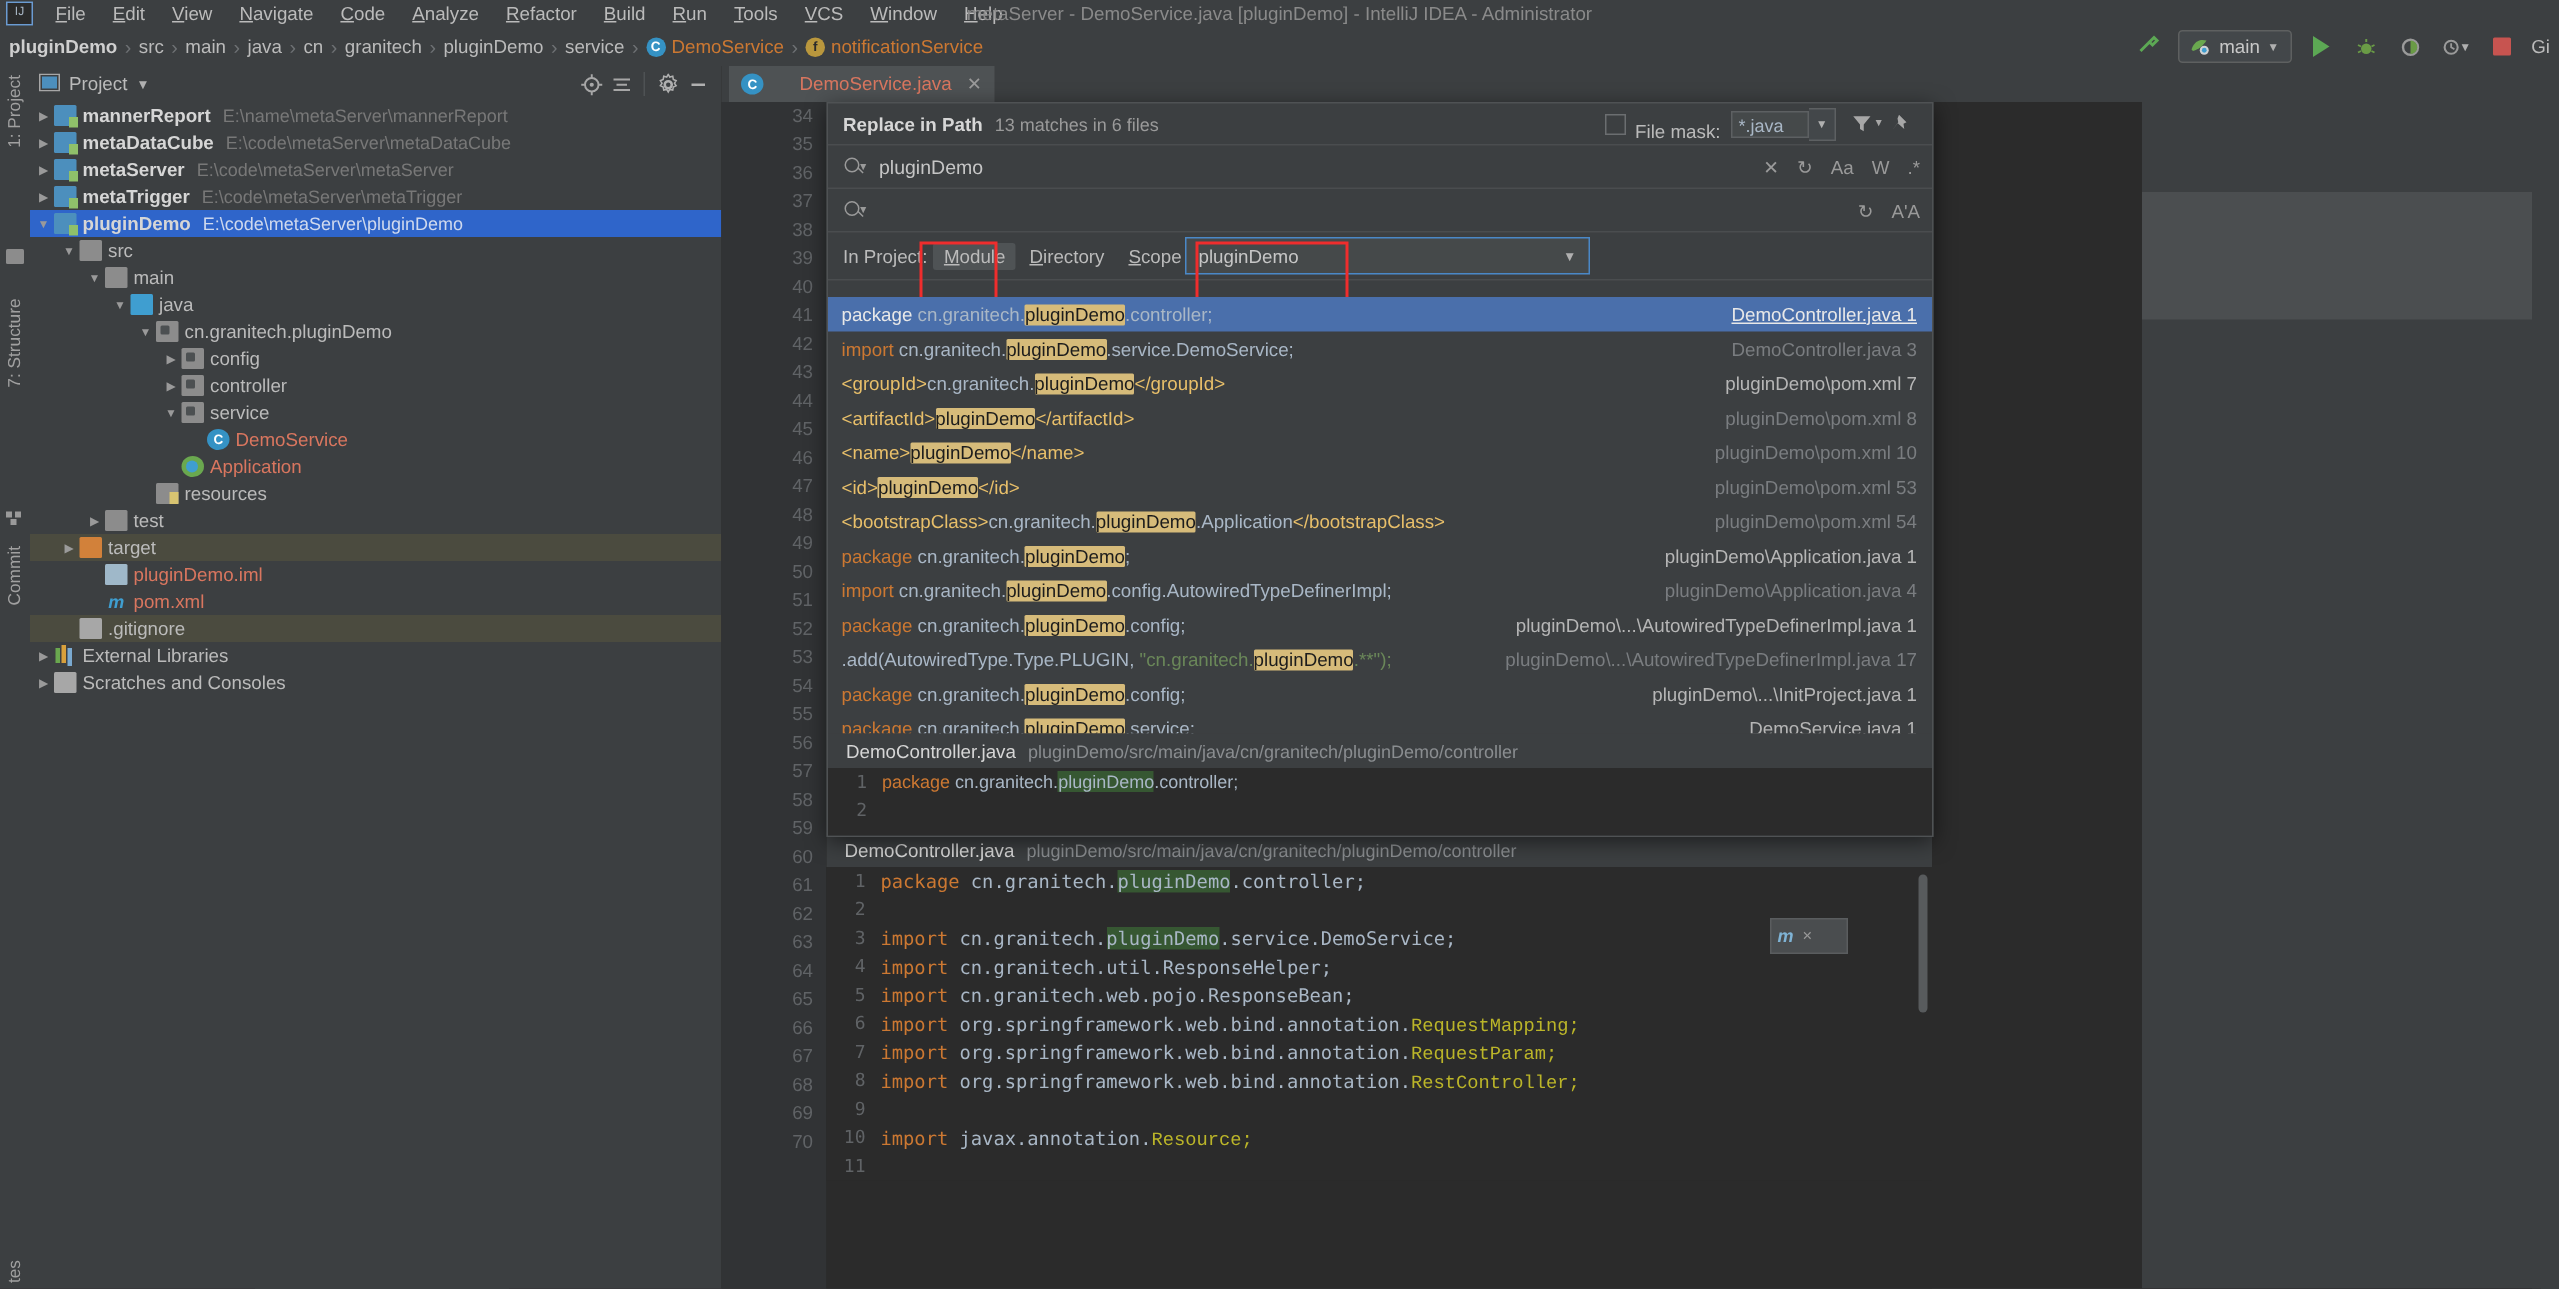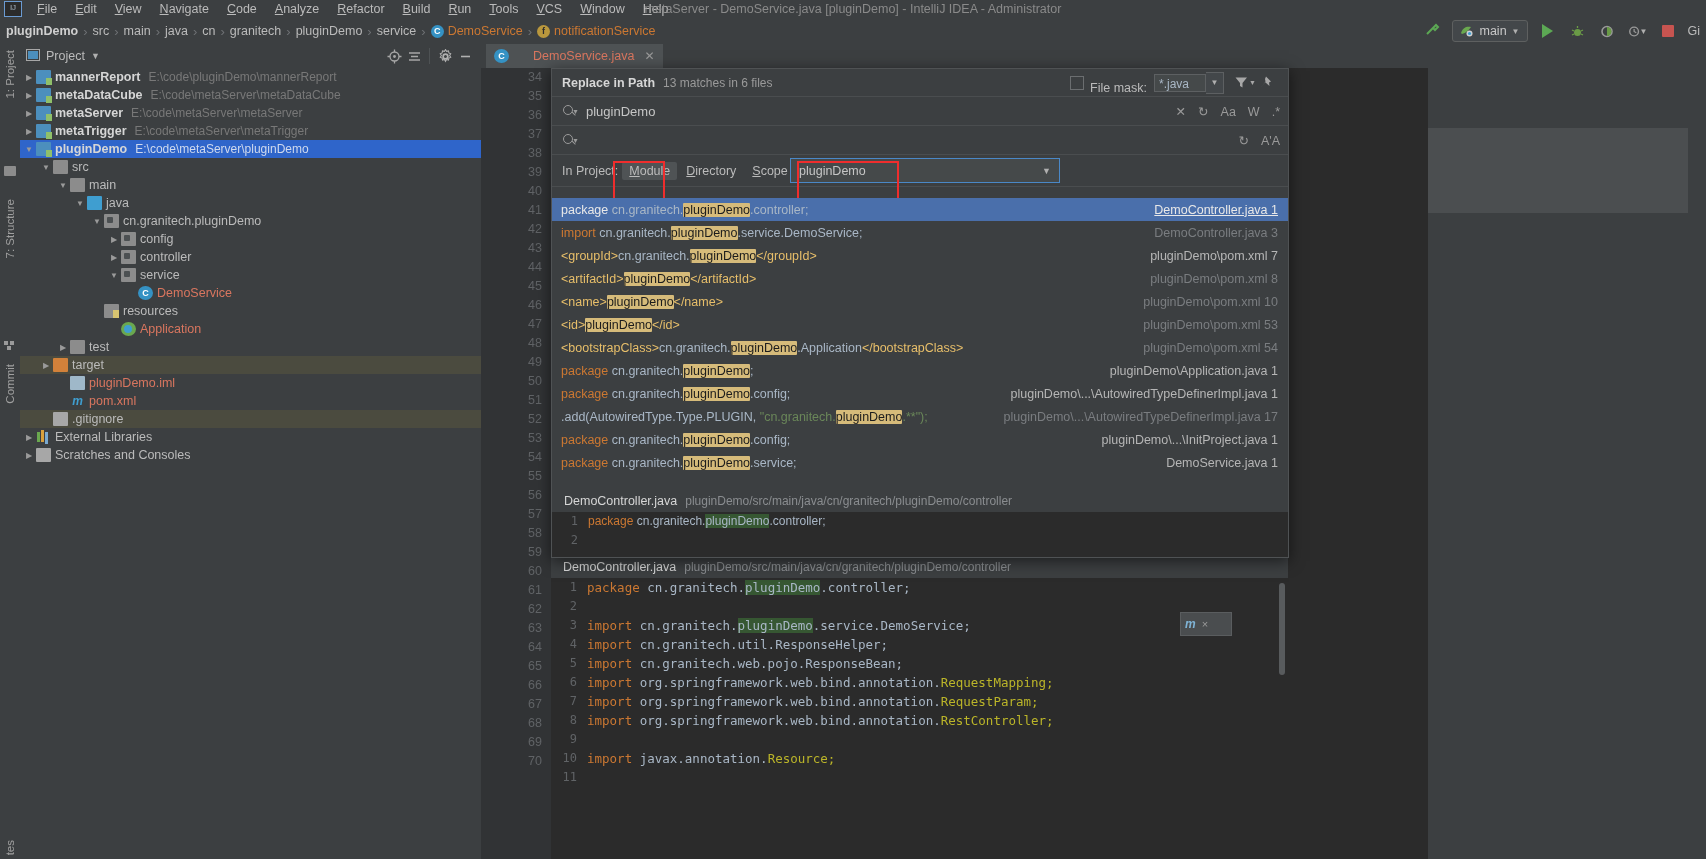--- a/index.html
+++ b/index.html
@@ -159,21 +159,21 @@
 
   
   .code-pane{position:absolute;left:551px;top:555px;width:737px;height:304px;background:#2b2b2b;}
   .cp-header{height:23px;background:#3c3f41;display:flex;align-items:center;padding-left:12px;box-sizing:border-box;}
   .cp-lines{position:relative;background:#2b2b2b;font-family:"DejaVu Sans Mono",monospace;font-size:12.5px;}
   .cl{height:19px;line-height:19px;display:flex;}
   .cl .ln{width:36px;text-align:right;padding-right:10px;color:#606366;font-size:12px;
           font-family:"DejaVu Sans Mono",monospace;box-sizing:border-box;flex:0 0 36px;}
   .cl .src{color:#a9b7c6;white-space:pre;}
   .cl .kw{color:#cc7832;}
-  .cl .ann{color:#bbb529;}
+  .cl .ann{color:#bbb529;font-family:Liberation Mono, monospace;}
   .cl .grn{background:#365732;}
   .cp-scroll{position:absolute;right:3px;top:28px;width:6px;height:92px;background:#585b5d;border-radius:3px;}
   .cp-badge{position:absolute;right:56px;top:57px;width:52px;height:24px;background:#4a4d4f;
             border:1px solid #5a5d5f;display:flex;align-items:center;box-sizing:border-box;padding:0 4px;}
   .cp-badge .m{color:#7fb3d5;font-style:italic;font-weight:bold;font-size:12px;}
   .cp-badge .x{color:#9a9a9a;font-size:11px;margin-left:6px;}
 
   
   .rightpane{position:absolute;left:1428px;top:68px;width:260px;height:791px;background:#3c3f41;}
   .rightpane .strip{position:absolute;left:0;top:60px;width:260px;height:85px;background:#4b4e50;}
@@ -325,21 +325,21 @@
             <path d="M3 7.5 H12" stroke="#b0b0b0" stroke-width="1.6"></path>
           </svg>
       </span>
     </div>
     <div class="tree" id="tree">
         <div class="row">
           <span style="flex: 0 0 0px;"></span>
           <span class="arrow">▶</span>
           <span class="ic mod"></span>
           <span class="nm b">mannerReport</span>
-          <span class="pth">E:\code\pluginDemo\mannerReport</span>
+          <span class="pth">E:\name\metaServer\mannerReport</span>
         </div>
         <div class="row">
           <span style="flex: 0 0 0px;"></span>
           <span class="arrow">▶</span>
           <span class="ic mod"></span>
           <span class="nm b">metaDataCube</span>
           <span class="pth">E:\code\metaServer\metaDataCube</span>
         </div>
         <div class="row">
           <span style="flex: 0 0 0px;"></span>
@@ -404,30 +404,30 @@
           <span class="ic pkg"></span>
           <span class="nm">service</span>
         </div>
         <div class="row">
           <span style="flex: 0 0 102px;"></span>
           <span class="arrow"></span>
           <span class="ic cls">C</span>
           <span class="nm red">DemoService</span>
         </div>
         <div class="row">
+          <span style="flex: 0 0 85px;"></span>
+          <span class="arrow"></span>
+          <span class="ic spring"></span>
+          <span class="nm red">Application</span>
+        </div>
+        <div class="row">
           <span style="flex: 0 0 68px;"></span>
           <span class="arrow"></span>
           <span class="ic res"></span>
           <span class="nm">resources</span>
-        </div>
-        <div class="row">
-          <span style="flex: 0 0 85px;"></span>
-          <span class="arrow"></span>
-          <span class="ic spring"></span>
-          <span class="nm red">Application</span>
         </div>
         <div class="row">
           <span style="flex: 0 0 34px;"></span>
           <span class="arrow">▶</span>
           <span class="ic fold"></span>
           <span class="nm">test</span>
         </div>
         <div class="row sel2">
           <span style="flex: 0 0 17px;"></span>
           <span class="arrow">▶</span>
@@ -670,20 +670,24 @@
         </div>
         <div class="res-row">
           <span class="res-code"><span class="tag">&lt;bootstrapClass&gt;</span><span class="pun">cn.granitech.</span><span class="hl">pluginDemo</span><span class="pun">.Application</span><span class="tag">&lt;/bootstrapClass&gt;</span></span>
           <span class="res-path">pluginDemo\pom.xml 54</span>
         </div>
         <div class="res-row">
           <span class="res-code"><span class="kw">package </span><span class="pun">cn.granitech.</span><span class="hl">pluginDemo</span><span class="pun">;</span></span>
           <span class="res-path lit">pluginDemo\Application.java 1</span>
         </div>
         <div class="res-row">
+          <span class="res-code"><span class="kw">import </span><span class="pun">cn.granitech.</span><span class="hl">pluginDemo</span><span class="pun">.config.AutowiredTypeDefinerImpl;</span></span>
+          <span class="res-path">pluginDemo\Application.java 4</span>
+        </div>
+        <div class="res-row">
           <span class="res-code"><span class="kw">package </span><span class="pun">cn.granitech.</span><span class="hl">pluginDemo</span><span class="pun">.config;</span></span>
           <span class="res-path lit">pluginDemo\...\AutowiredTypeDefinerImpl.java 1</span>
         </div>
         <div class="res-row">
           <span class="res-code"><span class="pun">.add(AutowiredType.Type.PLUGIN, </span><span class="str">"cn.granitech.</span><span class="hl">pluginDemo</span><span class="str">.**");</span></span>
           <span class="res-path">pluginDemo\...\AutowiredTypeDefinerImpl.java 17</span>
         </div>
         <div class="res-row">
           <span class="res-code"><span class="kw">package </span><span class="pun">cn.granitech.</span><span class="hl">pluginDemo</span><span class="pun">.config;</span></span>
           <span class="res-path lit">pluginDemo\...\InitProject.java 1</span>

